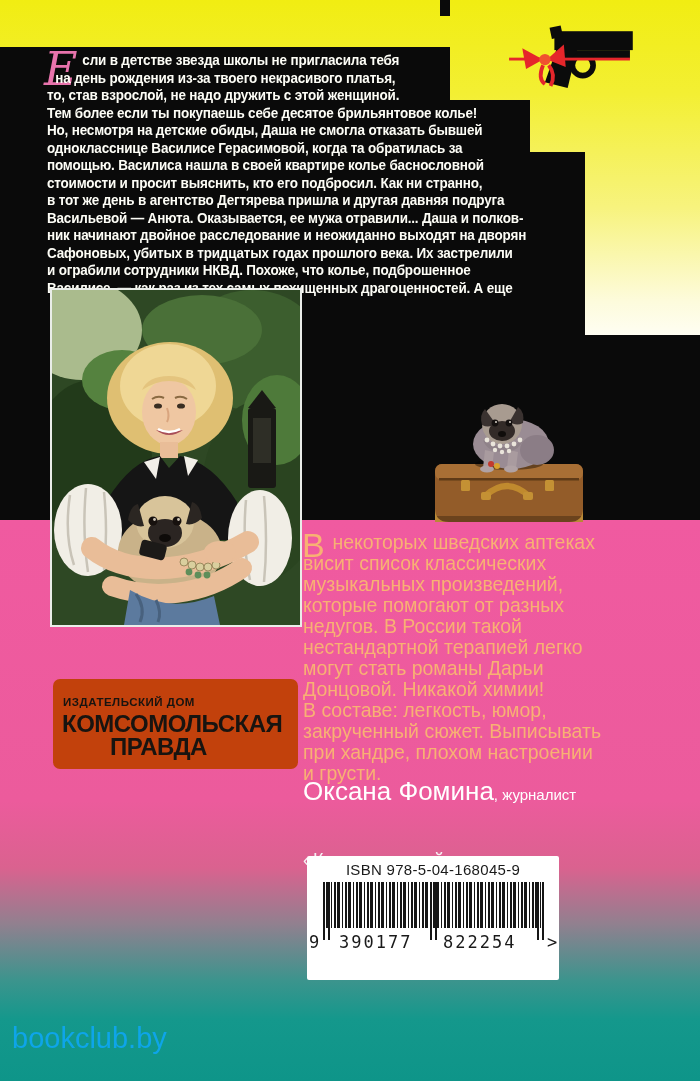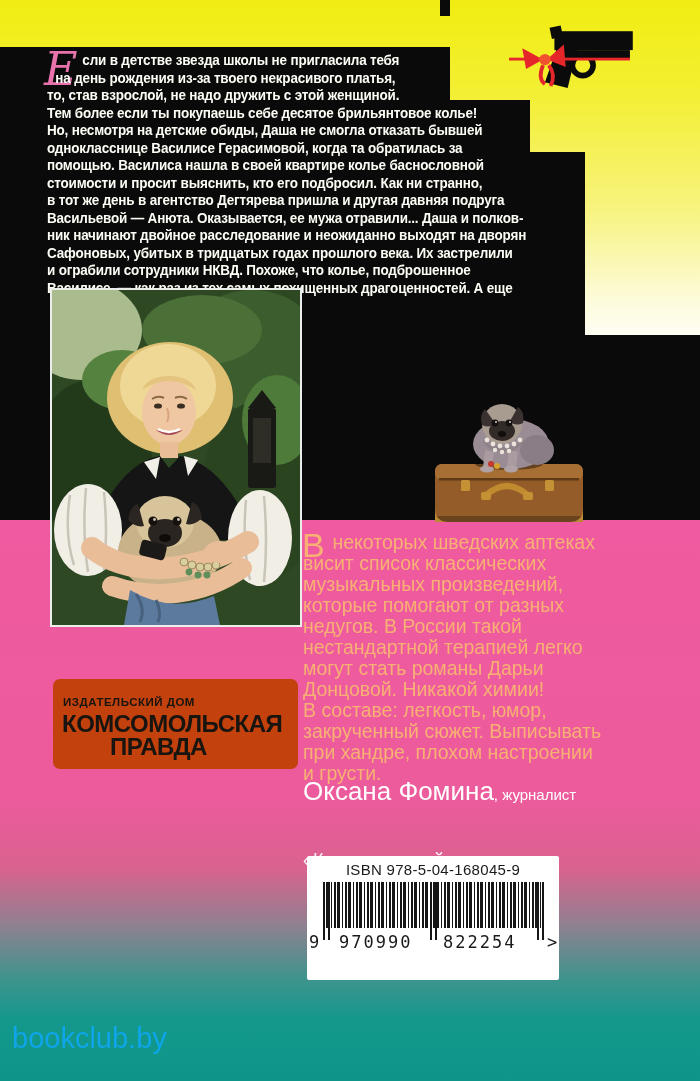--- a/index.html
+++ b/index.html
@@ -243,20 +243,20 @@
   <div class="abs barcode">
     <div class="isbn">ISBN 978-5-04-168045-9</div>
     <div class="bars"></div>
     <div class="guard" style="left:16px"></div>
     <div class="guard" style="left:21px"></div>
     <div class="guard" style="left:123px"></div>
     <div class="guard" style="left:128px"></div>
     <div class="guard" style="left:230px"></div>
     <div class="guard" style="left:235px"></div>
     <span class="digits" style="left:2px">9</span>
-    <span class="digits" style="left:32px">970990</span>
+    <span class="digits" style="left:32px">390177</span>
     <span class="digits" style="left:136px">822254</span>
     <span class="digits" style="left:240px">&gt;</span>
   </div>
 
   <div class="abs watermark">bookclub.by</div>
 
 </div>
 
 </body></html>

